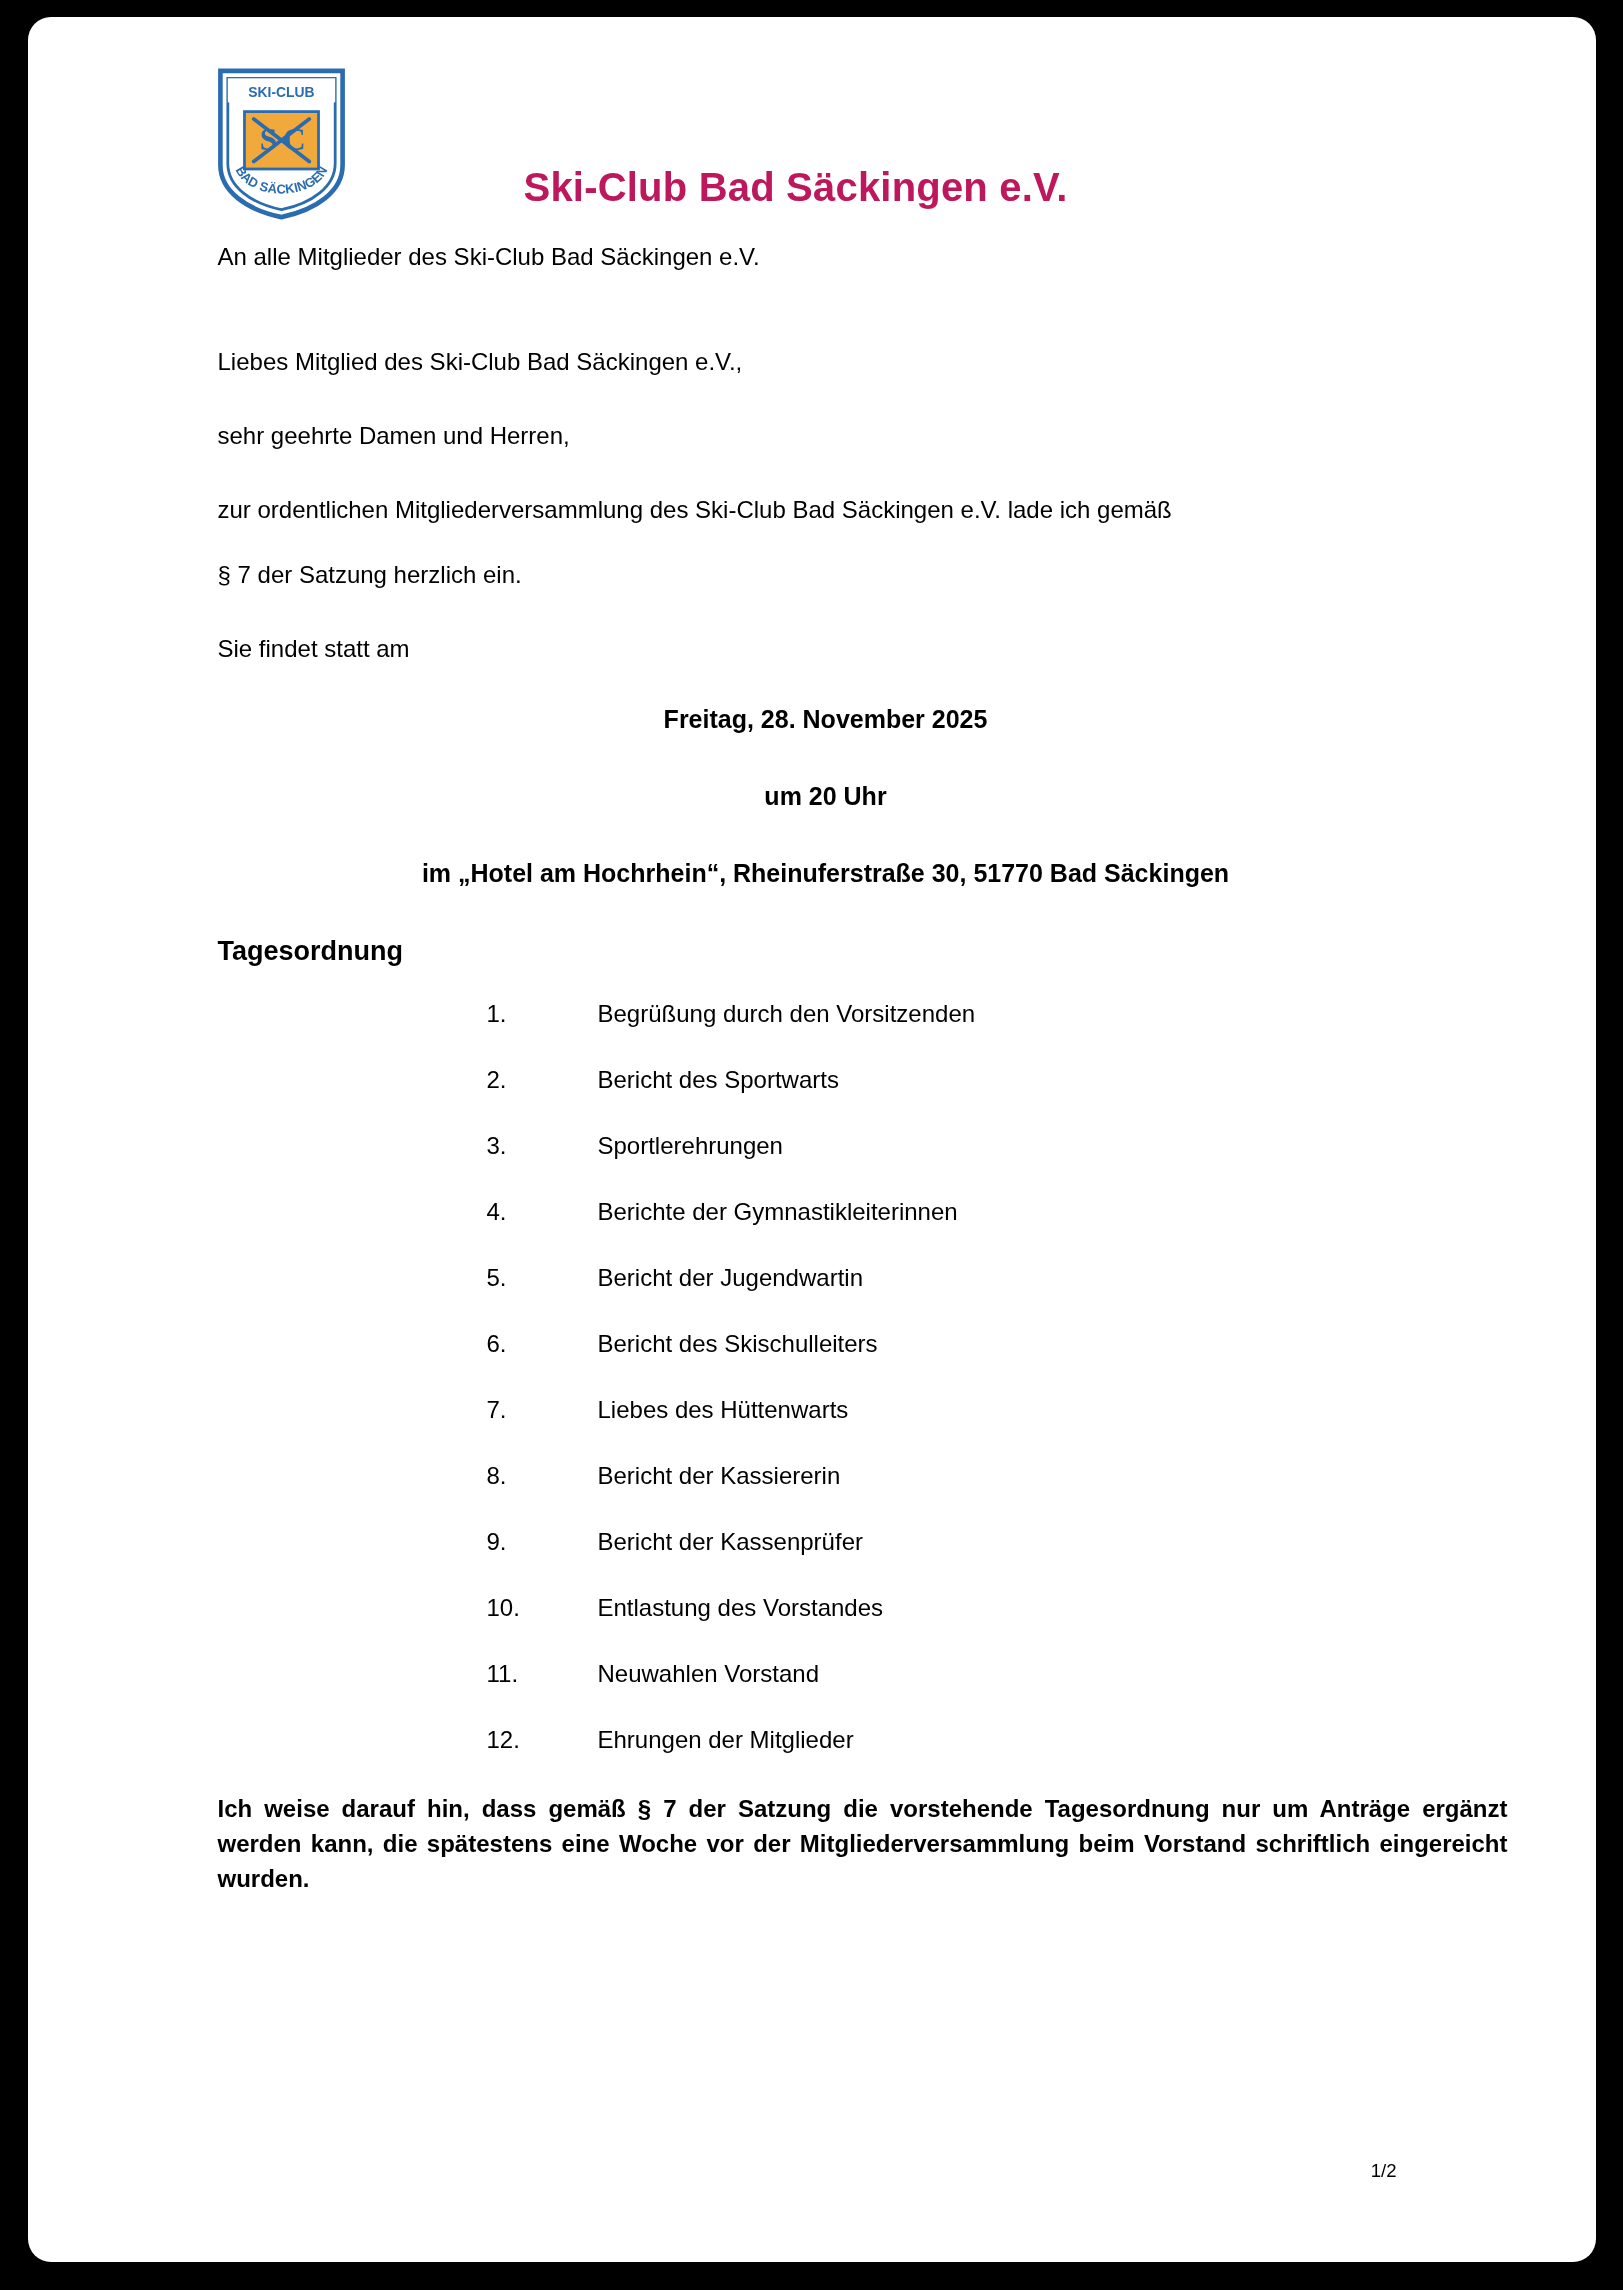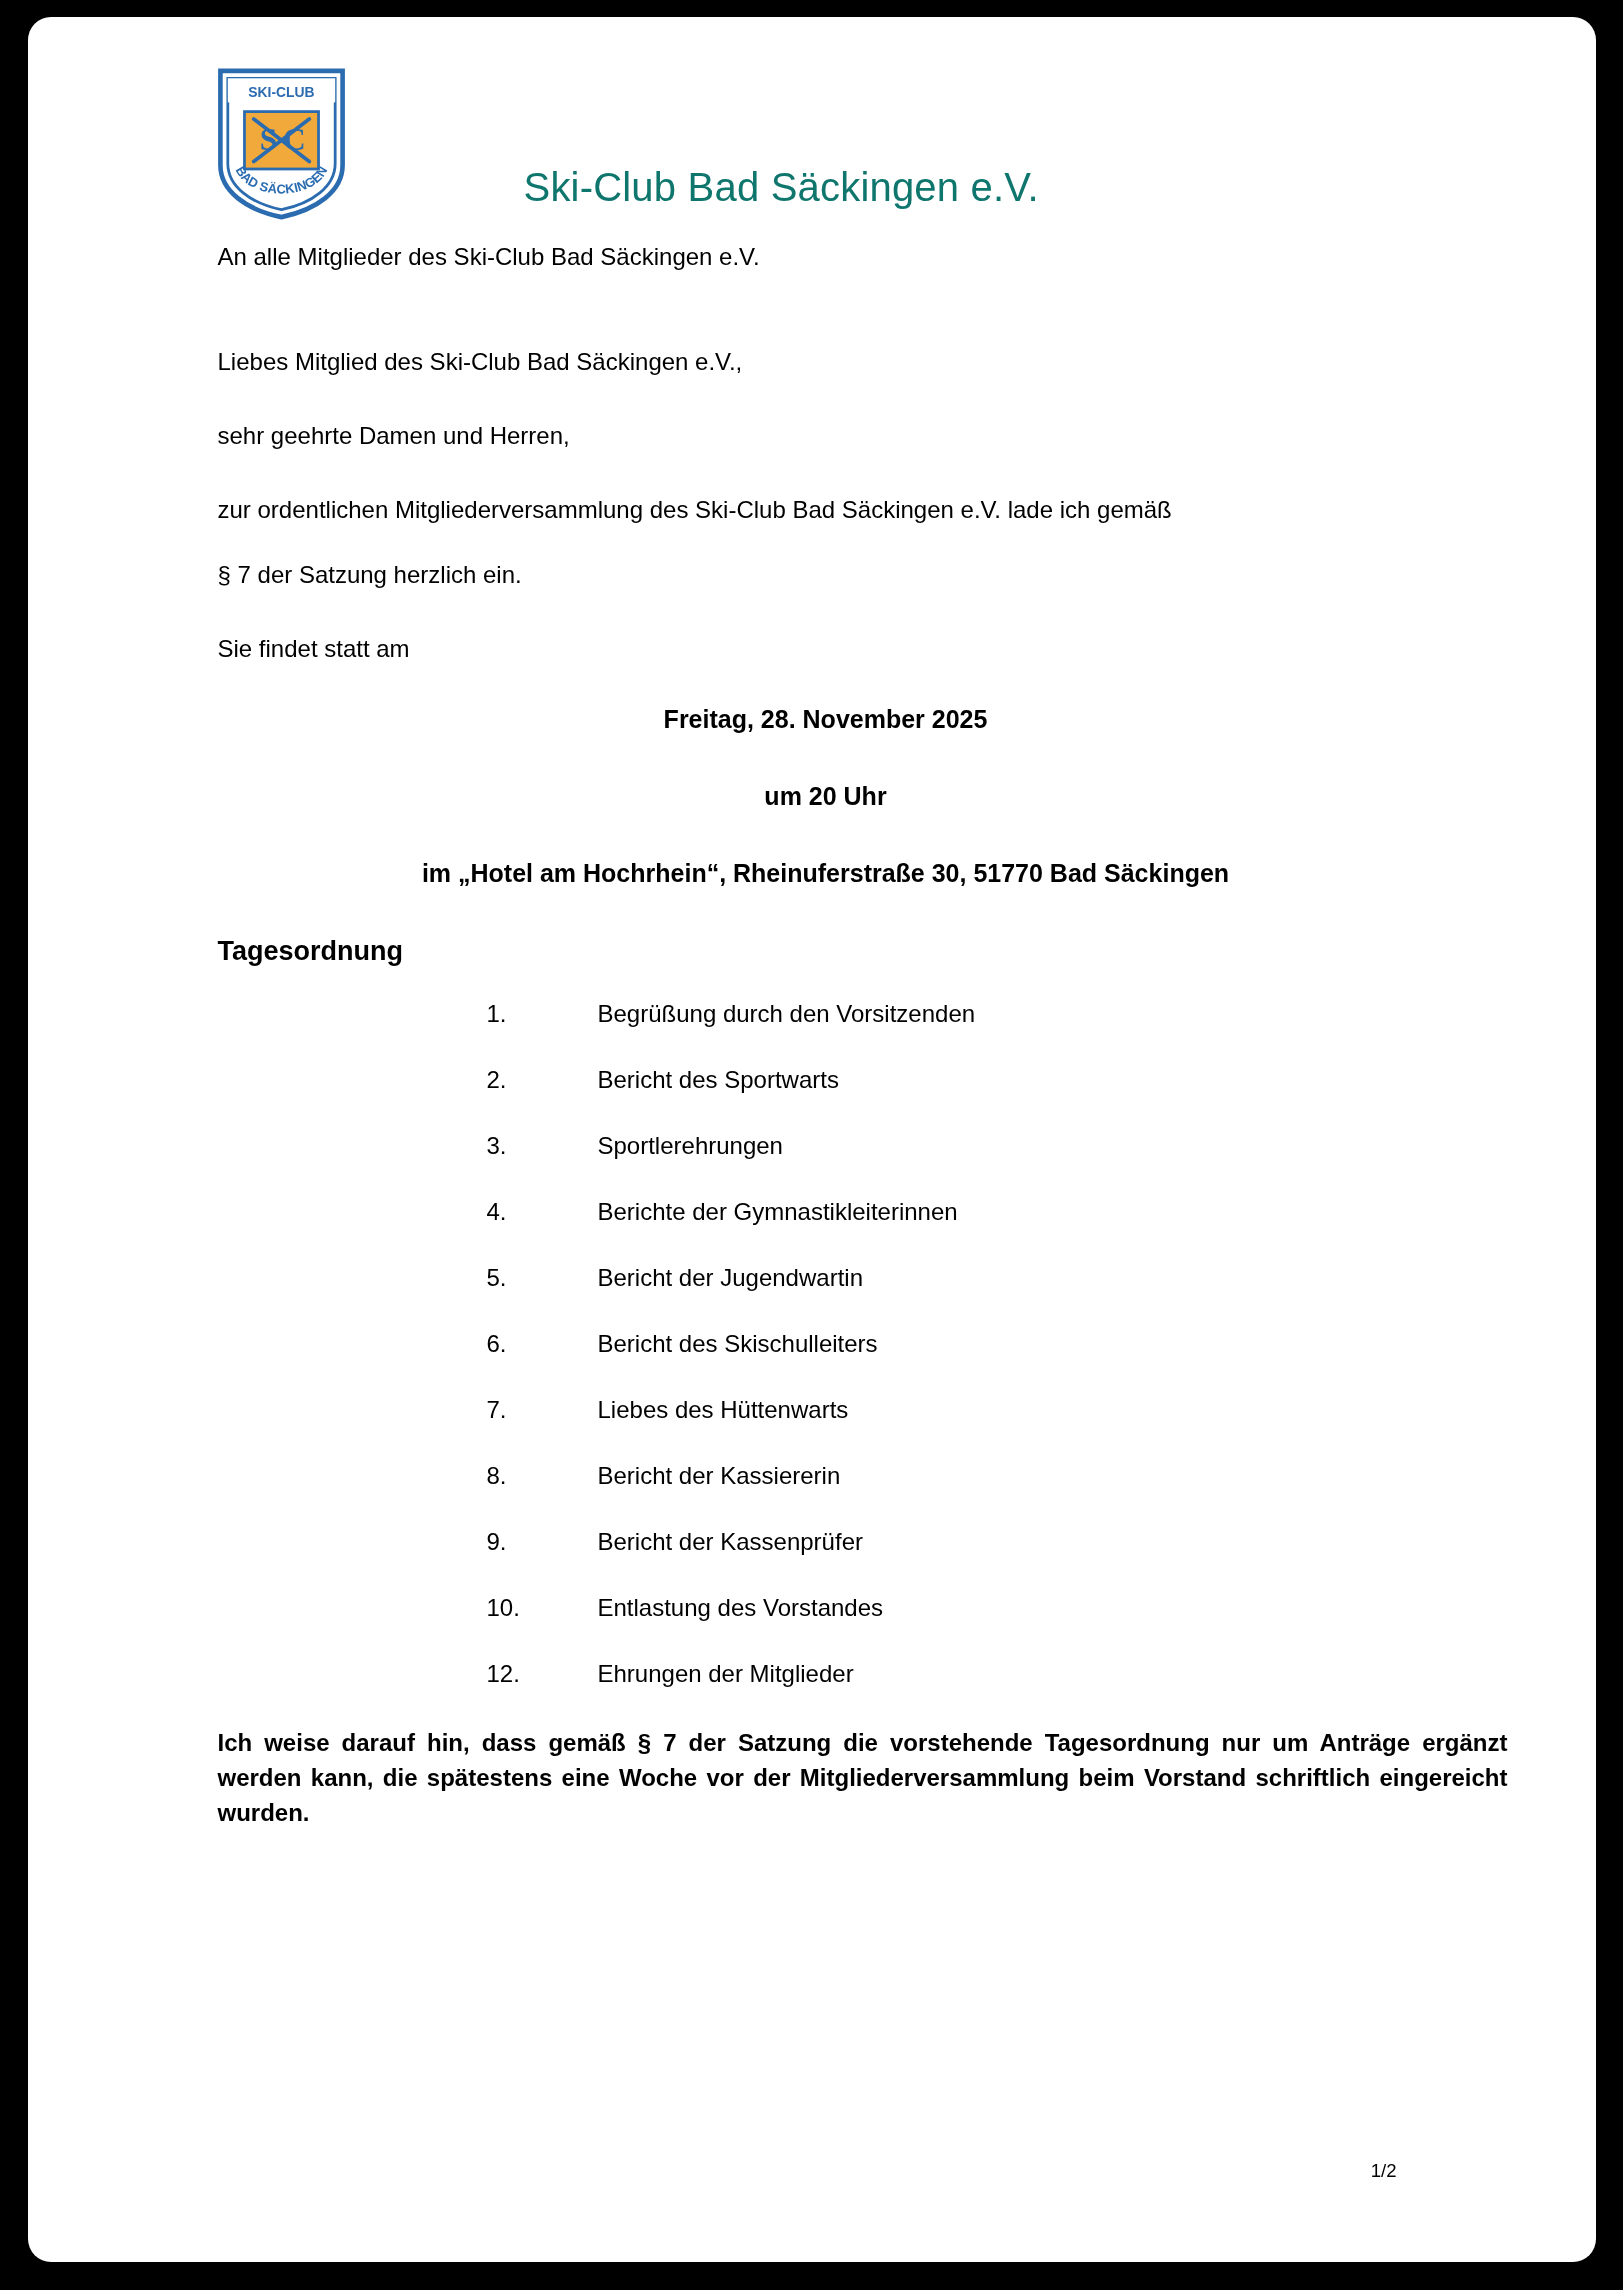--- a/index.html
+++ b/index.html
@@ -48,22 +48,22 @@
     top: 11px;
     width: 137px;
     height: 158px;
   }
 
   .doc-title {
     position: absolute;
     left: 306px;
     top: 111px;
     font-size: 40px;
-    font-weight: normal;
-    color: #0f766e;
+    font-weight: bold;
+    color: #be185d;
     letter-spacing: 0.2px;
     white-space: nowrap;
   }
 
   
   .para {
     font-size: 24px;
     color: #000000;
     line-height: 1.45;
     margin: 0 0 39px 0;
@@ -214,20 +214,24 @@
       </li>
       <li class="agenda-item">
         <span class="agenda-num">9.</span>
         <span class="agenda-label">Bericht der Kassenprüfer</span>
       </li>
       <li class="agenda-item">
         <span class="agenda-num">10.</span>
         <span class="agenda-label">Entlastung des Vorstandes</span>
       </li>
       <li class="agenda-item">
+        <span class="agenda-num">11.</span>
+        <span class="agenda-label">Neuwahlen Vorstand</span>
+      </li>
+      <li class="agenda-item">
         <span class="agenda-num">12.</span>
         <span class="agenda-label">Ehrungen der Mitglieder</span>
       </li>
     </ul>
 
     <p class="note">Ich weise darauf hin, dass gemäß § 7 der Satzung die vorstehende Tagesordnung nur um Anträge ergänzt werden kann, die spätestens eine Woche vor der Mitgliederversammlung beim Vorstand schriftlich eingereicht wurden.</p>
 
   </div>
 
   <div class="page-number">1/2</div>

